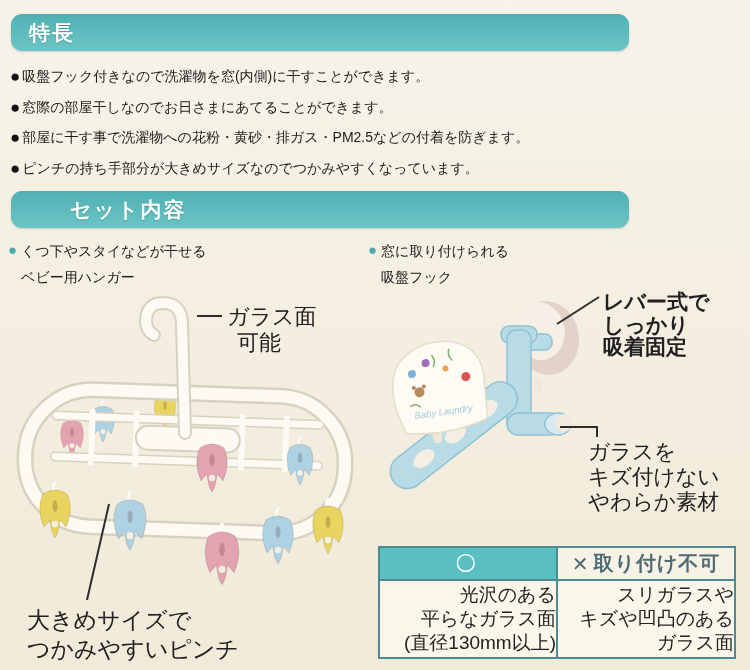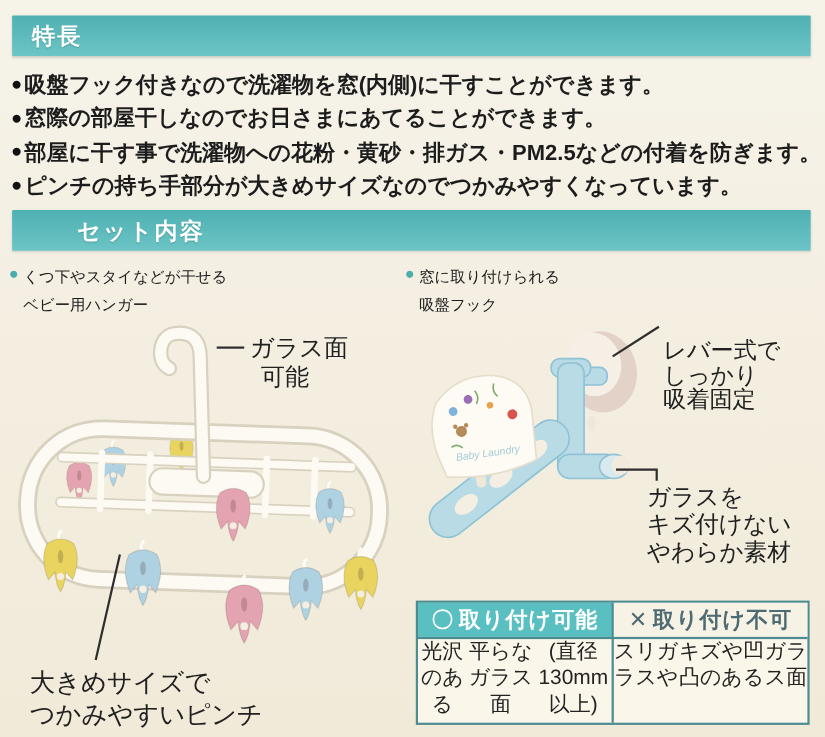--- a/index.html
+++ b/index.html
@@ -5,52 +5,52 @@
   * { margin:0; padding:0; box-sizing:border-box; }
   html,body { background:#ddd; }
   .page {
     position:relative; width:750px; height:670px; overflow:hidden;
     background:linear-gradient(180deg,#f6f3e9 0%, #f4efe2 40%, #f1ead9 100%);
     font-family:"Liberation Sans","DejaVu Sans",sans-serif;
     color:var(--text-dark,#1e1e1e);
   }
   
   .bar {
-    position:absolute; left:11px; width:726px; height:37px;
-    border-radius:1px;
+    position:absolute; left:11px; width:618px; height:37px;
+    border-radius:11px;
     background:linear-gradient(180deg,var(--bar-teal-1,#4fb0b2),var(--bar-teal-2,#6cc5c6));
     box-shadow:0 1px 2px rgba(80,110,110,.25);
     display:flex; align-items:center;text-align:right;
   }
   .bar-title {
     color:#fff; font-weight:bold; font-size:21px; padding-left:18px;
     letter-spacing:2px; text-shadow:0 1px 1px rgba(0,90,90,.35);
   }
   #bar-features { top:14px; }
   #bar-set { top:191px;padding-left:41px; }
 
   
   .features { position:absolute; left:10px; top:62px; width:736px; }
   .features li { list-style:none; display:flex; align-items:center; height:30.5px; }
   .f-bullet { font-size:17px; color:#111; margin-right:2px; flex:0 0 auto; }
-  .f-text { font-size:20px; color:#1c1c1c; white-space:nowrap;font-weight:bold; }
+  .f-text { font-size:14px; color:#1c1c1c; white-space:nowrap; }
 
   
   .set-item { position:absolute; display:flex; }
   #set-item-left { left:8px; top:238px; }
   #set-item-right { left:368px; top:238px; }
   .s-bullet { font-size:15px; color:var(--bullet-teal,#4badae); margin:3px 4px 0 0; flex:0 0 auto; }
   .s-lines { font-size:14px; line-height:26px; color:#1c1c1c; white-space:nowrap; }
 
   
   .anno { position:absolute; color:#202020; white-space:nowrap; }
   #anno-foldable { left:227px; top:304px; font-size:22px; line-height:26px; }
   #anno-foldable .indent { padding-left:10px; }
   #anno-bigpinch { left:27px; top:606px; font-size:23px; line-height:29px;font-family:Liberation Serif, serif; }
-  #anno-lever { left:603px; top:308px; font-size:21px; line-height:22.5px; }
+  #anno-lever { left:603px; top:291px; font-size:21px; line-height:22.5px;font-weight:bold; }
   #anno-soft { left:588px; top:440px; font-size:21.5px; line-height:25px; }
 
   
   #pointer-lines { position:absolute; left:0; top:0; pointer-events:none; }
   #pointer-lines path { stroke:#2d2d2d; stroke-width:2; fill:none; }
 
   
   #hanger-illustration { position:absolute; left:13px; top:293px; }
   #suction-illustration { position:absolute; left:380px; top:292px; }
 
@@ -71,21 +71,21 @@
     position:absolute; left:378px; top:546px; width:358px; height:113px;
     border:2px solid var(--table-border,#4c8b90);
     display:grid; grid-template-columns:178px 1fr; grid-template-rows:31px 1fr;
     background:var(--cell-bg,#faf6ea);
   }
   .mt-h { display:flex; align-items:center; justify-content:center; font-weight:bold; font-size:20px; letter-spacing:1px; }
   .mt-h-ok { background:var(--table-ok-bg,#5abfc0); color:#fff; border-right:2px solid var(--table-border,#4c8b90); }
   .mt-h-ng { background:#f6f2e6; color:var(--table-ng-text,#4e6a72); }
   .mt-mark { margin-right:4px; font-weight:bold; }
   .mt-c { border-top:2px solid var(--table-border,#4c8b90);
-          display:flex; flex-direction:row; align-items:flex-start; justify-content:center;
+          display:flex; flex-direction:column; align-items:flex-end; justify-content:center;
           font-size:19px; line-height:24px; color:#222; text-align:center; }
   .mt-c-ok { border-right:2px solid var(--table-border,#4c8b90); }
 </style>
 </head>
 <body>
 
 <div class="page">
 
   <div class="bar" id="bar-features">
     <span class="bar-title">特長</span>
@@ -283,21 +283,20 @@
   <svg id="pointer-lines" width="750" height="670" viewBox="0 0 750 670">
     <path d="M197,316 L222,316"></path>
     <path d="M109,504 L87,600"></path>
     <path d="M557,324 L599,297"></path>
     <path d="M560,427 L597,427 L597,437"></path>
   </svg>
 
   <div class="mount-table">
     <div class="mt-h mt-h-ok">
       <span class="mt-mark">〇</span>
-      <span>取り付け可能</span>
     </div>
     <div class="mt-h mt-h-ng">
       <span class="mt-mark">✕</span>
       <span>取り付け不可</span>
     </div>
     <div class="mt-c mt-c-ok">
       <div>光沢のある</div>
       <div>平らなガラス面</div>
       <div>(直径130mm以上)</div>
     </div>

